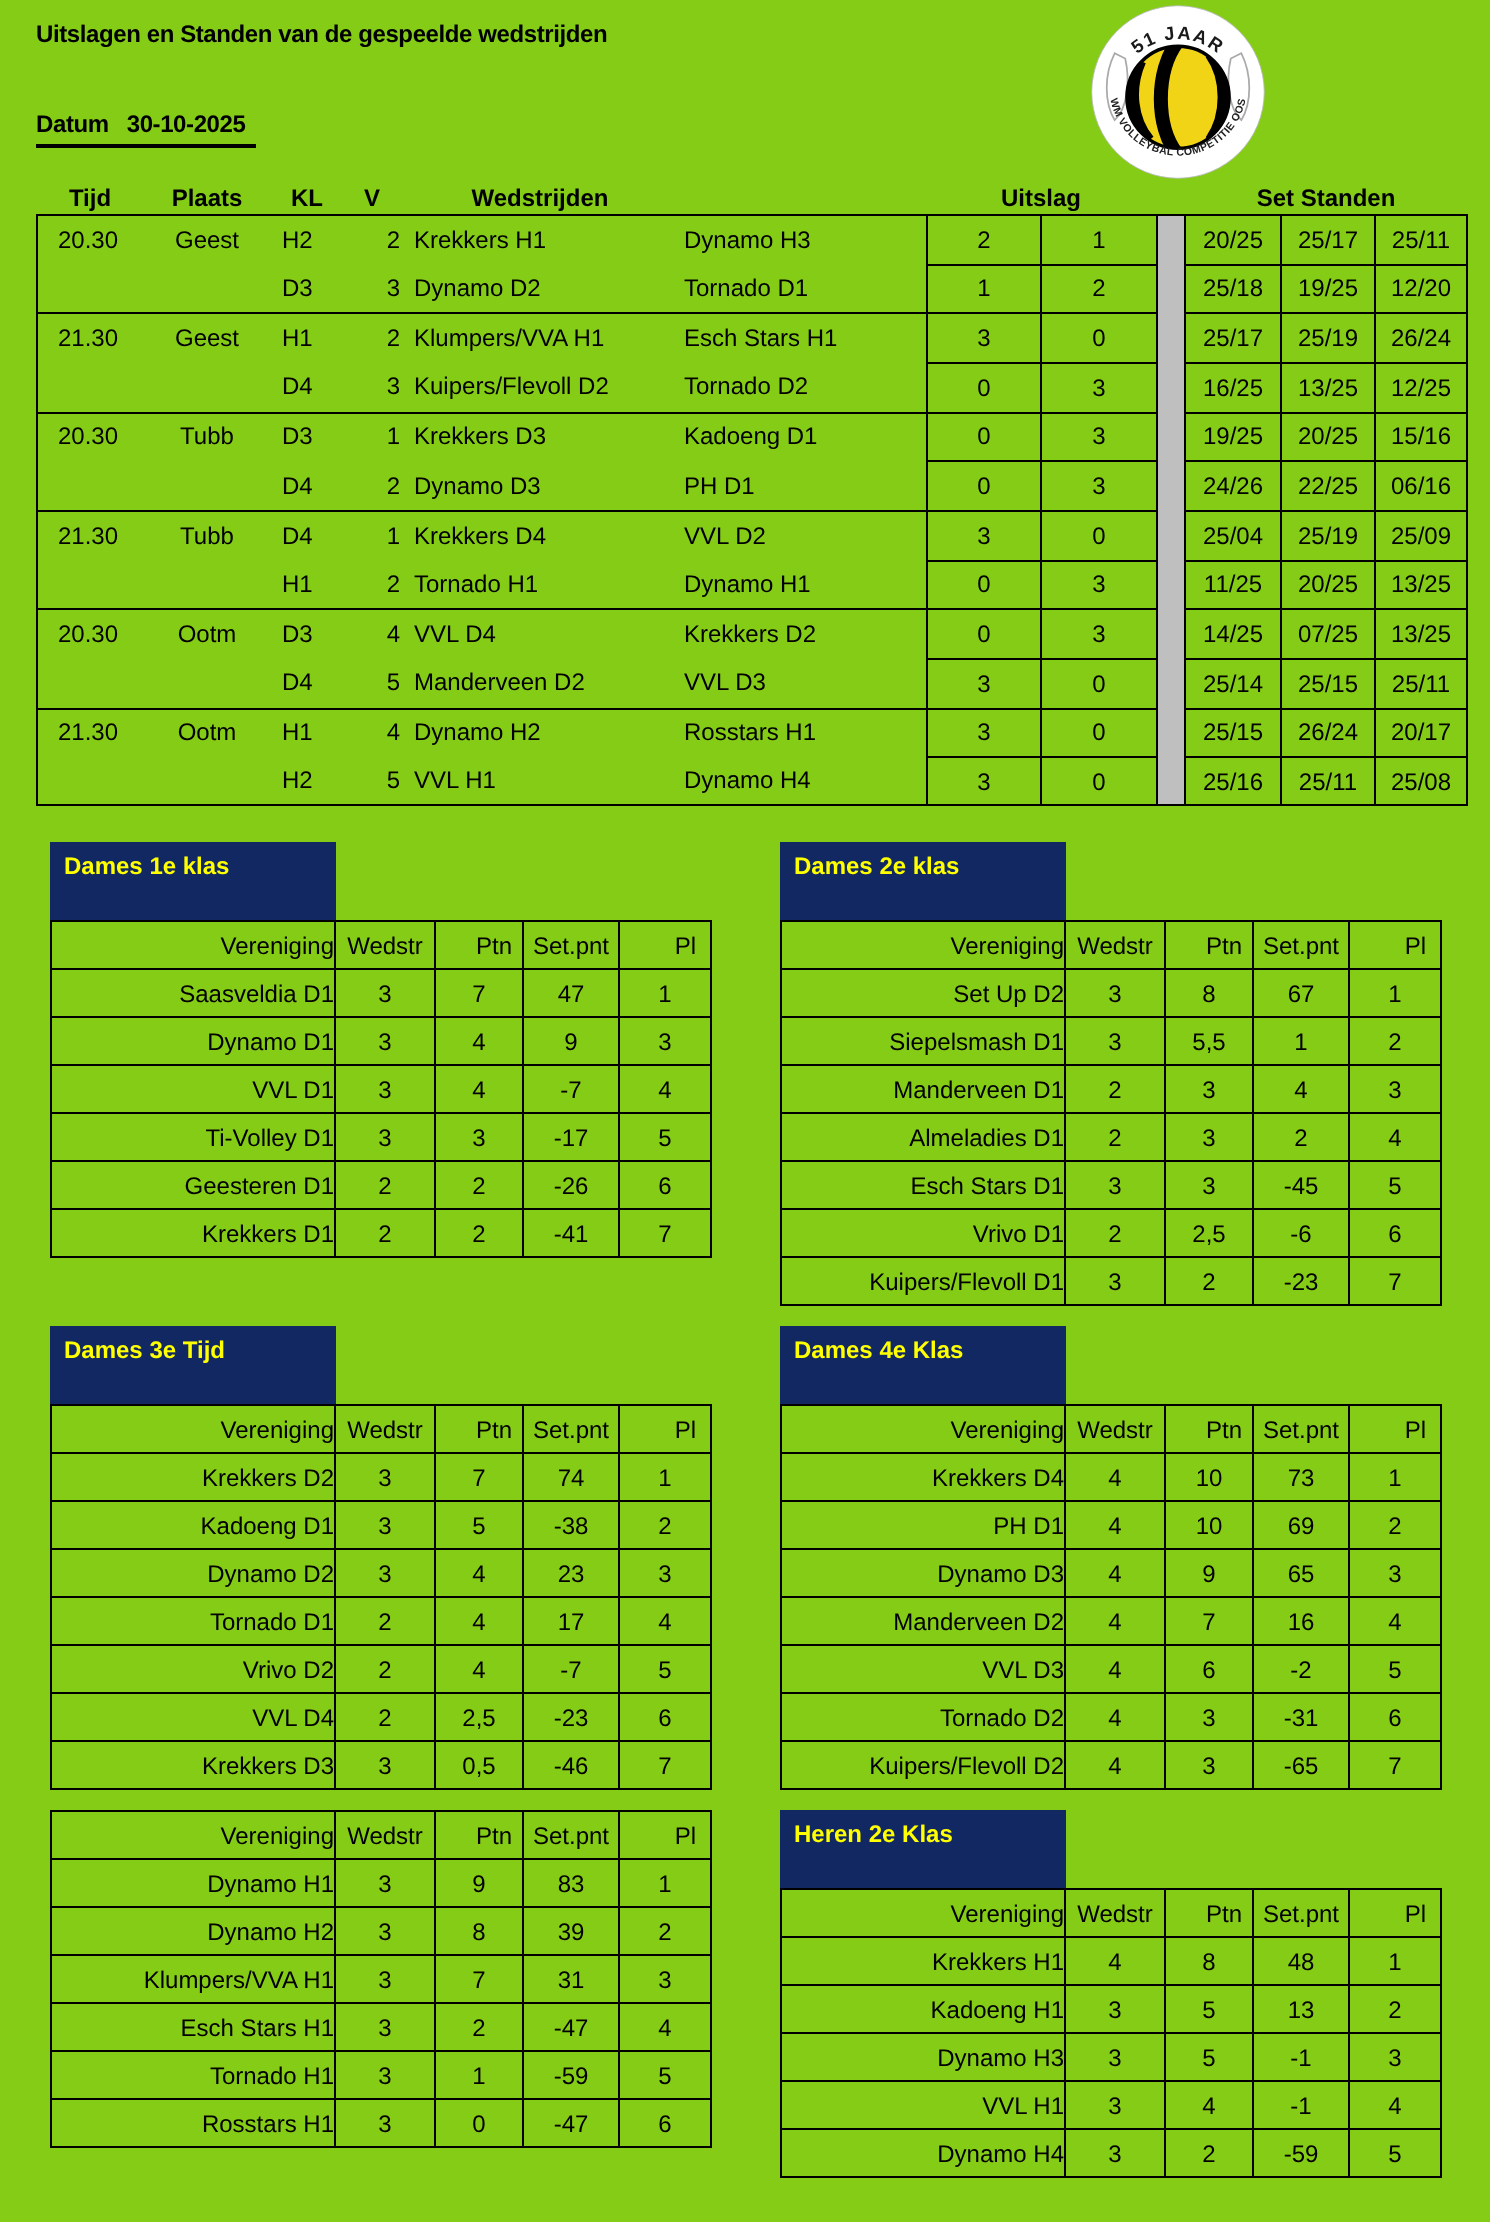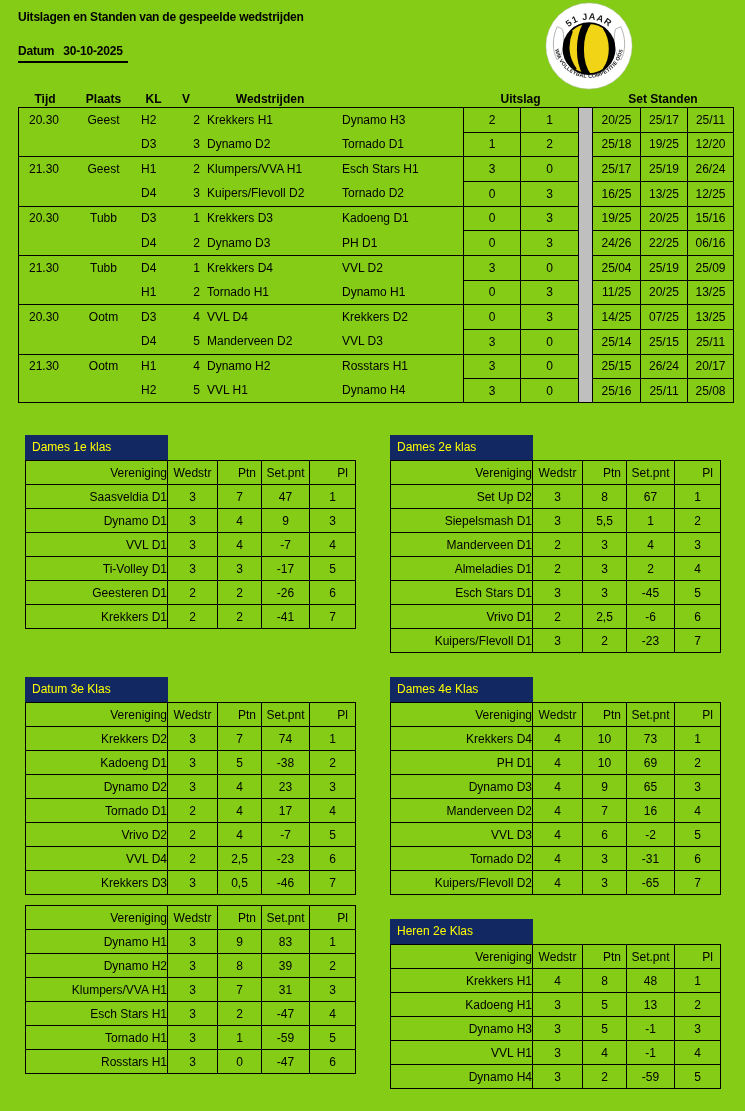--- a/index.html
+++ b/index.html
@@ -1,21 +1,21 @@
 <!DOCTYPE html>
 <html style="--header-bar: #112863; --header-text: #FFFF00; --separator: #BFBFBF; --ball-yellow: #F2D417;"><head>
 <meta charset="utf-8">
 <style>
   html,body{margin:0;padding:0;background:#fff;}
   .page{position:relative;width:745px;height:1111px;background:#84cc16;overflow:hidden;
         font-family:"Liberation Sans",sans-serif;color:#000;}
 
   
   .title{position:absolute;left:18px;top:10px;font-size:12px;font-weight:bold;letter-spacing:-0.2px;}
-  .datum{position:absolute;left:18px;top:44px;font-size:12px;font-weight:bold;
+  .datum{position:absolute;left:18px;top:55px;font-size:12px;font-weight:bold;
          border-bottom:2px solid #000;padding:0 5px 3px 0;letter-spacing:-0.2px;}
   .datum .dval{margin-left:9px;}
 
   
   .logo{position:absolute;left:545px;top:2px;width:88px;height:88px;}
   .logo-top{font-family:"Liberation Sans",sans-serif;font-size:10.5px;font-weight:bold;fill:#1a1a1a;letter-spacing:1px;}
   .logo-ring{font-family:"Liberation Sans",sans-serif;font-size:6px;font-weight:bold;fill:#222;letter-spacing:0.25px;}
 
   
   .rheader{position:absolute;left:18px;top:88px;width:716px;height:18px;display:flex;
@@ -41,22 +41,22 @@
   .rrow .set{border-left:1px solid #000;border-top:1px solid #000;}
   .rrow .w-set3{border-right:1px solid #000;}
   .rrow .w-gray{border-left:1px solid #000;}
   .rrow.group-start .lt{border-top:1px solid #000;}
   .rrow:first-child .w-gray{border-top:1px solid #000;}
   .rrow:last-child .rc{border-bottom:1px solid #000;}
 
   
   .standings-grid{position:absolute;left:25px;top:421px;display:grid;
                   grid-template-columns:330px 330px;column-gap:35px;row-gap:10px;align-items:start;}
-  .sbar{width:143px;height:25px;box-sizing:border-box;background:var(--header-bar,#112863);
-        color:var(--header-text,#FFFF00);font-size:12px;font-weight:normal;line-height:25px;padding-left:7px;margin-top:14px;}
+  .sbar{width:143px;height:39px;box-sizing:border-box;background:var(--header-bar,#112863);
+        color:var(--header-text,#FFFF00);font-size:12px;font-weight:bold;line-height:25px;padding-left:7px;}
   .stable{border-collapse:collapse;table-layout:fixed;width:330px;font-size:12px;}
   .stable th,.stable td{border:1px solid #000;height:24px;padding:0;font-weight:normal;box-sizing:border-box;
                         white-space:nowrap;overflow:hidden;}
   .sc-ver{width:142px;text-align:right;padding-left:5px!important;}
   .sc-wed{width:50px;}
   .sc-ptn{width:44px;}
   .sc-set{width:48px;}
   .sc-pl{width:46px;}
   th.sc-wed{text-align:center;}
   th.sc-ptn{text-align:right;padding-right:5px!important;}
@@ -422,21 +422,21 @@
     <td class="sc-wed num">3</td>
     <td class="sc-ptn num">2</td>
     <td class="sc-set num">-23</td>
     <td class="sc-pl num">7</td>
   </tr>
 </tbody>
     </table>
   </div>
 
   <div class="standing">
-    <div class="sbar">Datum 3e Klas</div>
+    <div class="sbar">Dames 3e Tijd</div>
     <table class="stable">
       <thead>
         <tr>
           <th class="sc-ver">Vereniging</th>
           <th class="sc-wed">Wedstr</th>
           <th class="sc-ptn">Ptn</th>
           <th class="sc-set">Set.pnt</th>
           <th class="sc-pl">Pl</th>
         </tr>
       </thead>

